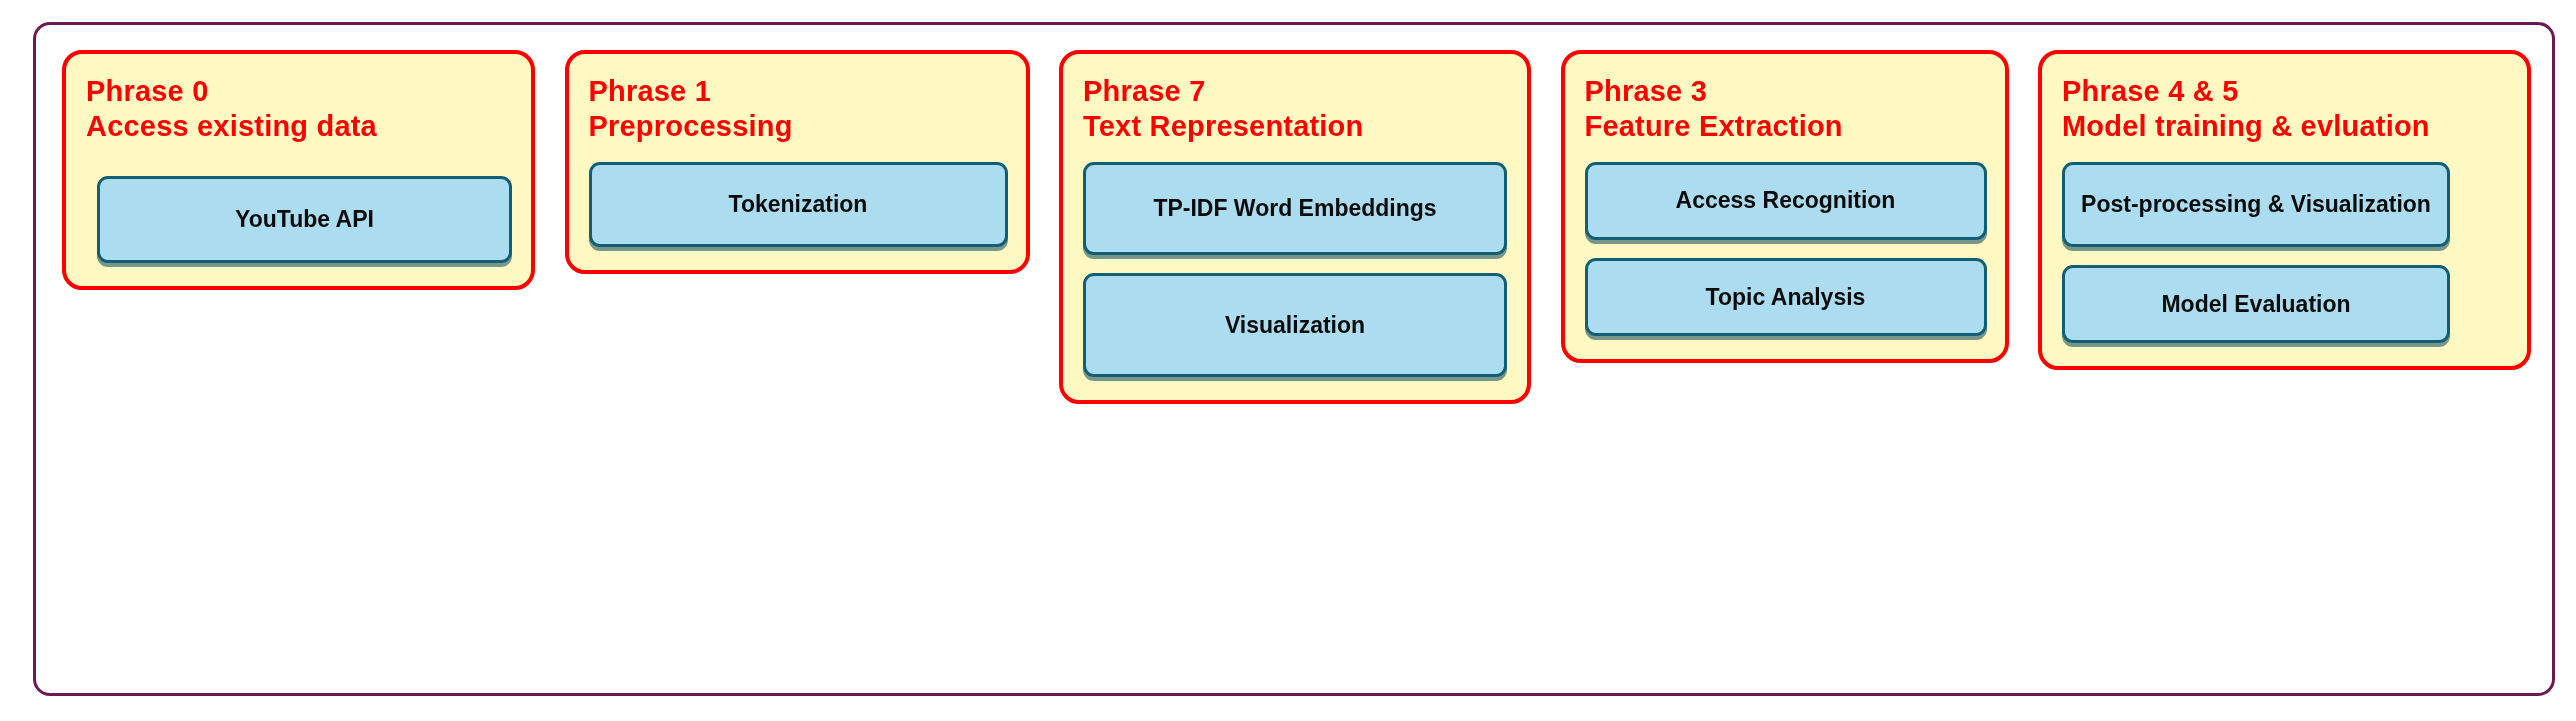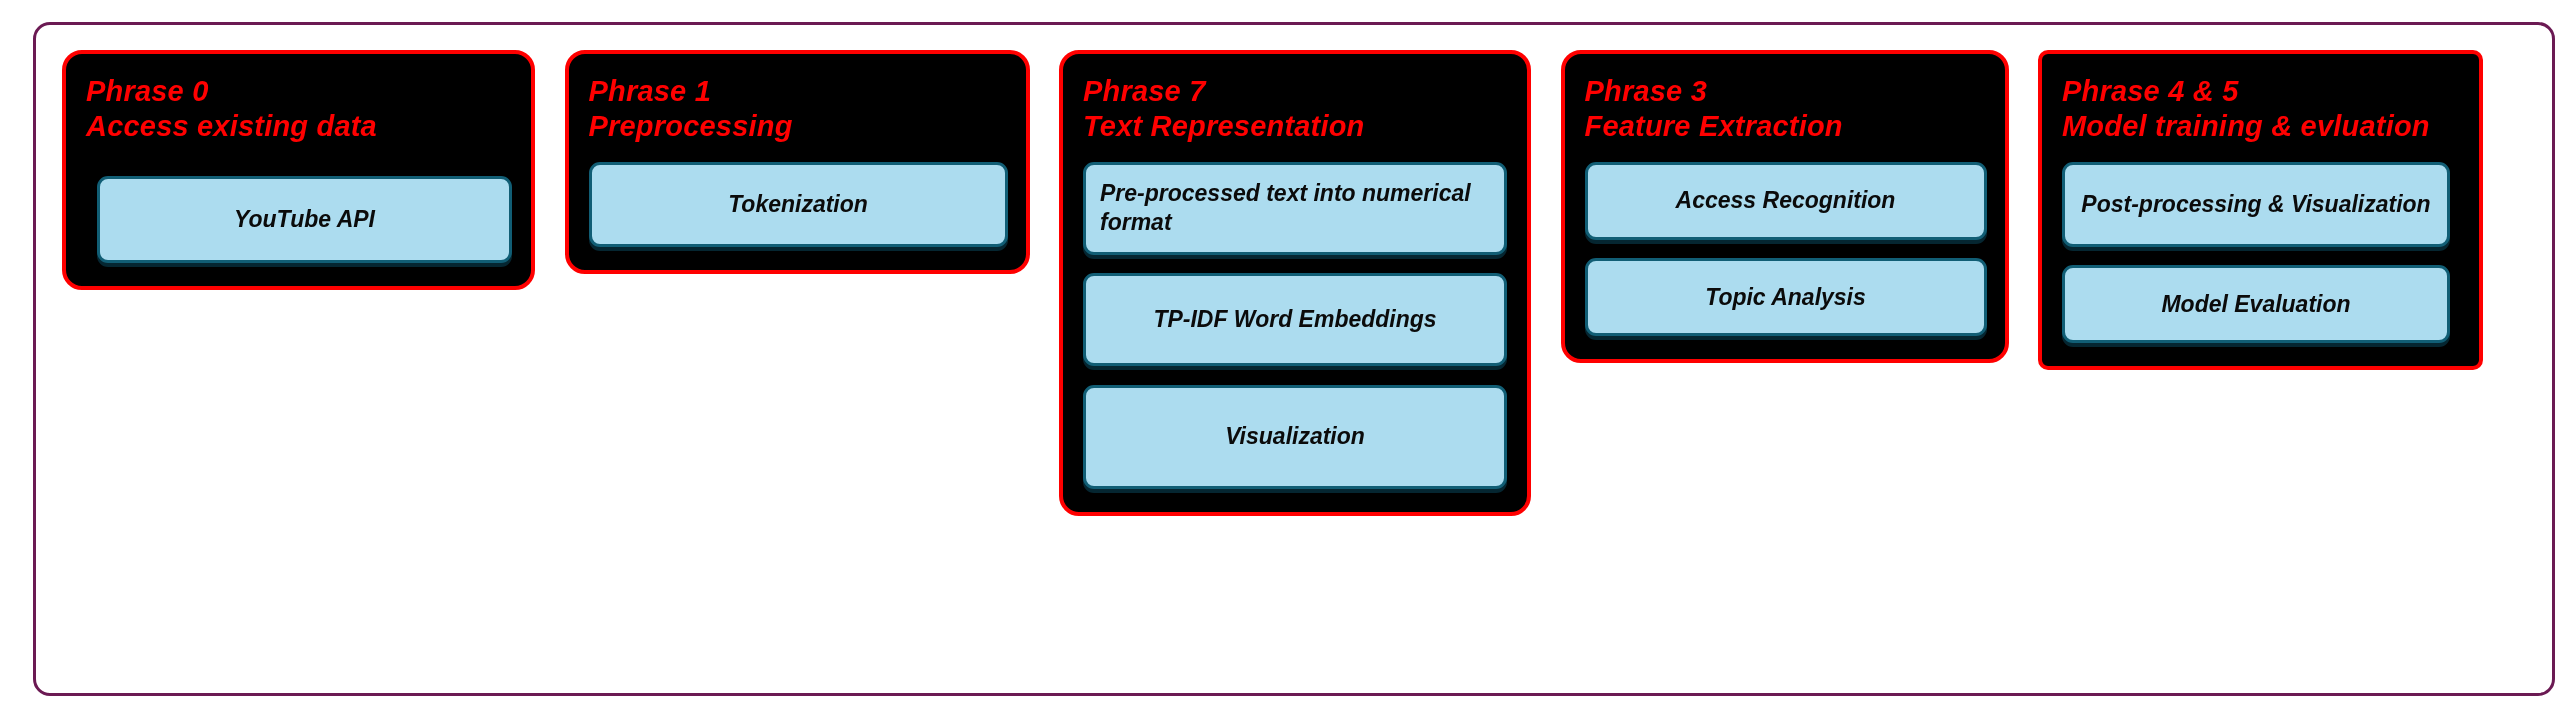--- a/index.html
+++ b/index.html
@@ -40,26 +40,25 @@
     flex-direction: row;
     align-items: flex-start;
     padding: 28px 0 0 29px;
     box-sizing: border-box;
     gap: 29.5px;
   }
   .phase-group {
     box-sizing: border-box;
     border: 4.7px solid #FF0000;
     border-radius: 20px;
-    background: #000000;
+    background: #fef9c3;
     padding: 20px 8px 23px 20px;
     display: flex;
     flex-direction: column;
     flex: 0 0 auto;
-    font-style: italic;
   }
   .phase-title {
     color: #FF0000;
     font-weight: bold;
     font-size: 29px;
     line-height: 1.22;
     letter-spacing: 0.2px;
     white-space: nowrap;
     margin-bottom: 17px;
   }
@@ -99,21 +98,21 @@
 
   .g2 { width: 472px; }
   .g2 .node-box { width: 424px; }
   .g2 .b0 { height: 93px; }
   .g2 .b1 { height: 93px; }
   .g2 .b2 { height: 104px; }
 
   .g3 { width: 448px; }
   .g3 .node-box { width: 402px; height: 78px; }
 
-  .g4 { width: 445px; border-radius: 10px; }
+  .g4 { width: 493px; }
   .g4 .node-box { width: 388px; }
   .g4 .b0 { height: 78px; }
   .g4 .b1 { height: 85px; }
 </style>
 </head>
 <body>
 
 <div id="canvas">
 
   <div id="outer-frame"></div>
@@ -139,21 +138,20 @@
         <div class="node-box center b1">Tokenization</div>
       </div>
     </div>
 
     <div class="phase-group g2">
       <div class="phase-title">
         <span>Phrase  7</span>
         <span class="line2">Text Representation</span>
       </div>
       <div class="boxes">
-        <div class="node-box left b0">Pre-processed text into numerical format</div>
         <div class="node-box center b1">TP-IDF Word Embeddings</div>
         <div class="node-box center b2">Visualization</div>
       </div>
     </div>
 
     <div class="phase-group g3">
       <div class="phase-title">
         <span>Phrase  3</span>
         <span class="line2">Feature Extraction</span>
       </div>

